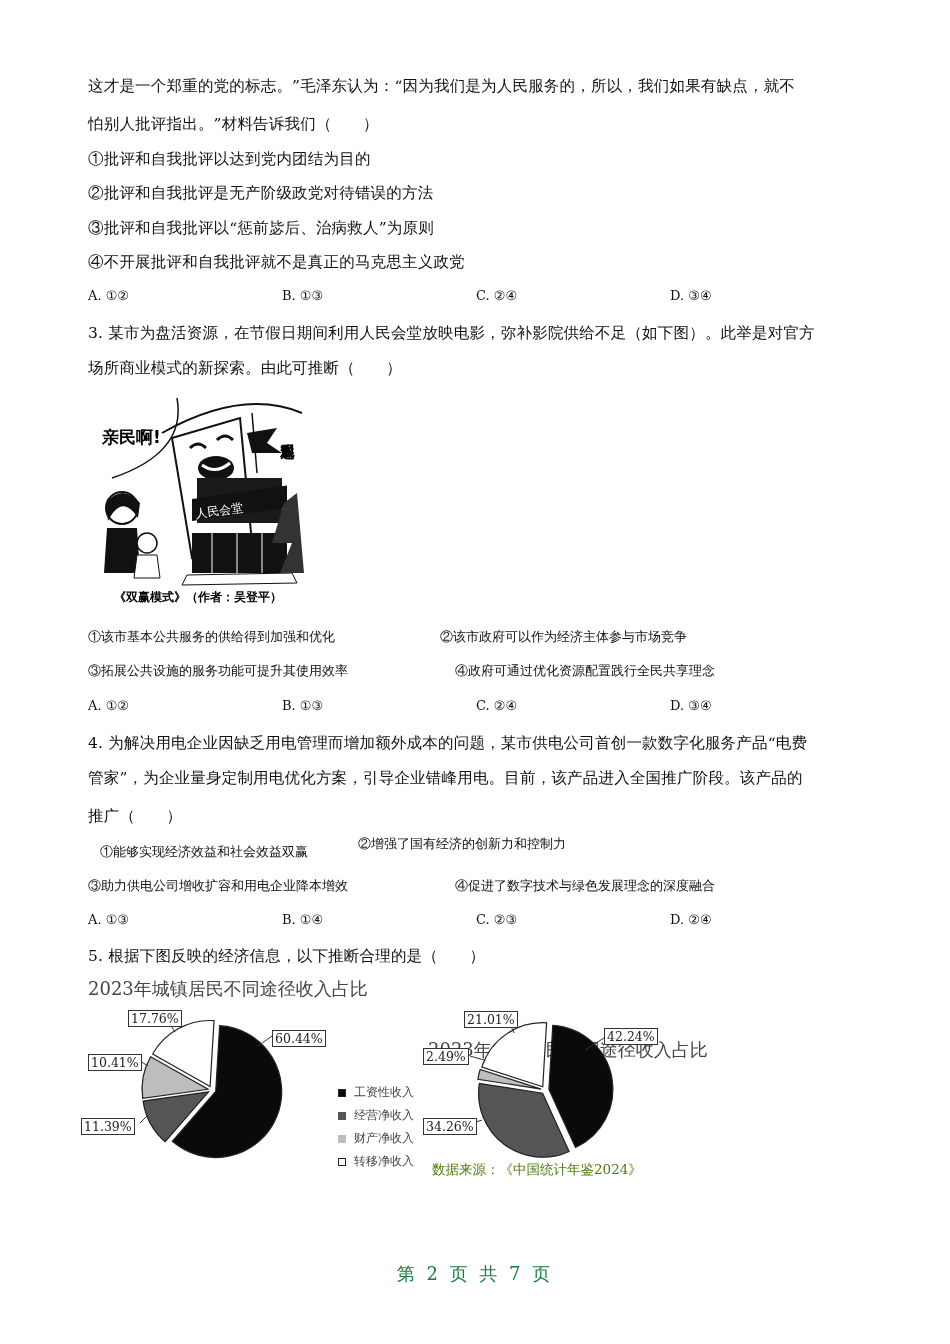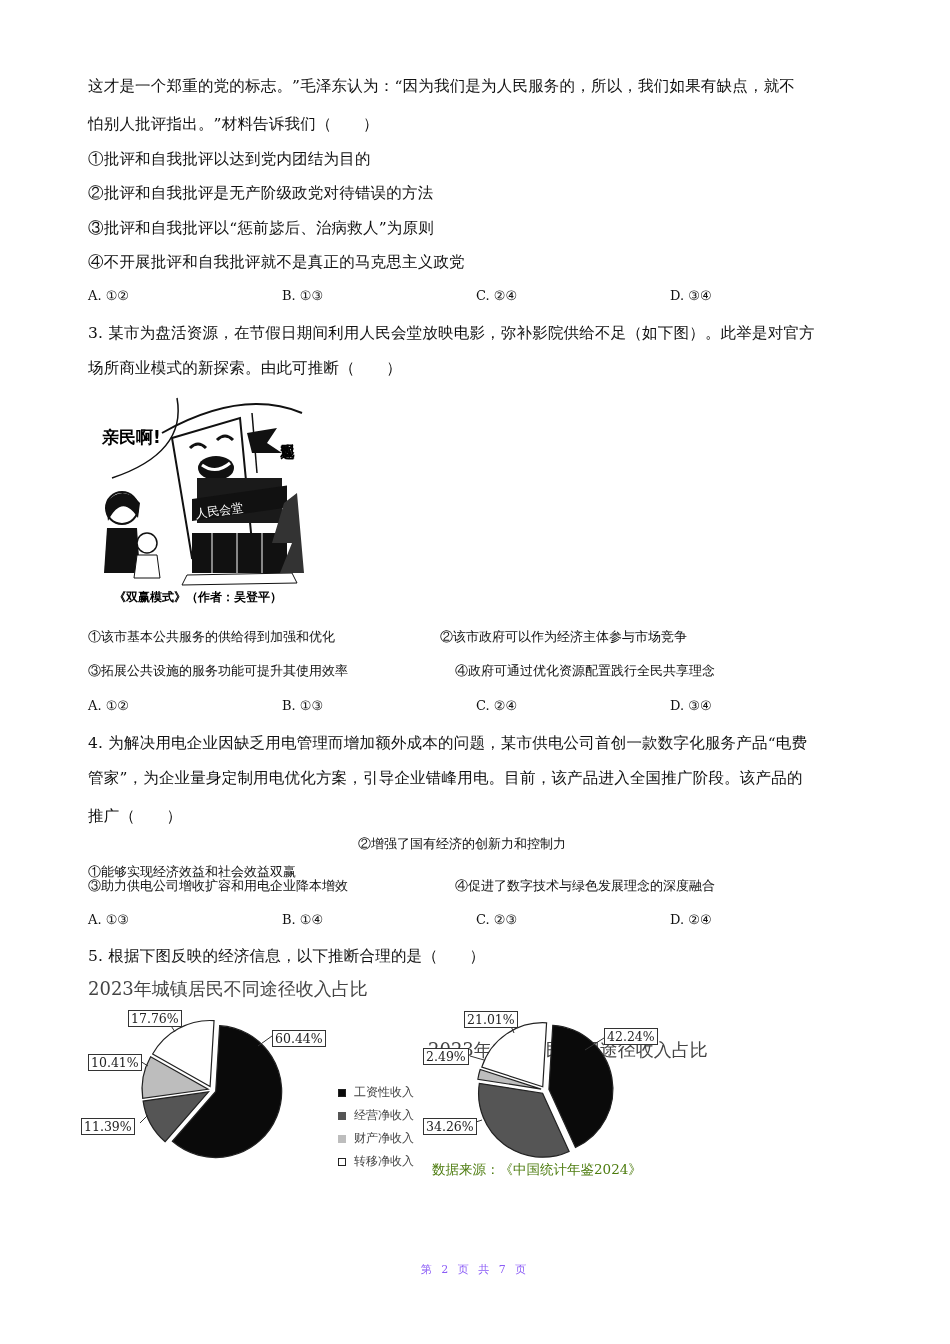--- a/index.html
+++ b/index.html
@@ -7,21 +7,21 @@
          font-family:"DejaVu Serif","Liberation Serif",serif; color:#111; }
   .line { position:absolute; left:88px; font-size:15.5px; line-height:20px; white-space:nowrap; letter-spacing:0.2px; }
   .opt { position:absolute; font-size:13px; line-height:20px; white-space:nowrap; }
   .cartoon { position:absolute; left:92px; top:393px; width:215px; height:215px; }
   .chart-title { position:absolute; font-size:18px; color:#444; white-space:nowrap; }
   .label-box { position:absolute; border:1px solid #333; background:#fff; font-size:12.5px; line-height:15px; padding:0 2px; color:#222; }
   .legend { position:absolute; left:338px; top:1081px; font-size:12px; color:#444; }
   .legend-item { display:flex; align-items:center; height:23px; }
   .sw { width:8px; height:8px; margin-right:8px; border:1px solid #222; box-sizing:border-box; }
   .source { position:absolute; left:432px; top:1161px; font-size:13.5px; color:#4d7c0f; white-space:nowrap; }
-  .footer { position:absolute; left:0; width:950px; top:1262px; text-align:center; font-size:11px; color:#8b5cf6; letter-spacing:3px; }
+  .footer { position:absolute; left:0; width:950px; top:1262px; text-align:center; font-size:18px; color:#15803d; letter-spacing:3px; }
   svg.pies { position:absolute; left:0; top:0; }
 </style>
 </head>
 <body>
 
 <div class="line" style="top:76px;">这才是一个郑重的党的标志。”毛泽东认为：“因为我们是为人民服务的，所以，我们如果有缺点，就不</div>
 <div class="line" style="top:114px;">怕别人批评指出。”材料告诉我们（　　）</div>
 <div class="line" style="top:149px;">①批评和自我批评以达到党内团结为目的</div>
 <div class="line" style="top:183px;">②批评和自我批评是无产阶级政党对待错误的方法</div>
 <div class="line" style="top:218px;">③批评和自我批评以“惩前毖后、治病救人”为原则</div>
@@ -81,21 +81,21 @@
 <div class="opt" style="left:88px; top:661px;">③拓展公共设施的服务功能可提升其使用效率</div>
 <div class="opt" style="left:455px; top:661px;">④政府可通过优化资源配置践行全民共享理念</div>
 <div class="opt" style="left:88px; top:696px;">A. ①②</div>
 <div class="opt" style="left:282px; top:696px;">B. ①③</div>
 <div class="opt" style="left:476px; top:696px;">C. ②④</div>
 <div class="opt" style="left:670px; top:696px;">D. ③④</div>
 
 <div class="line" style="top:733px;">4. 为解决用电企业因缺乏用电管理而增加额外成本的问题，某市供电公司首创一款数字化服务产品“电费</div>
 <div class="line" style="top:768px;">管家”，为企业量身定制用电优化方案，引导企业错峰用电。目前，该产品进入全国推广阶段。该产品的</div>
 <div class="line" style="top:806px;">推广（　　）</div>
-<div class="opt" style="left:88px; top:842px;margin-top:20px;">①能够实现经济效益和社会效益双赢</div>
+<div class="opt" style="left:100px; top:842px;">①能够实现经济效益和社会效益双赢</div>
 <div class="opt" style="left:358px; top:834px;">②增强了国有经济的创新力和控制力</div>
 <div class="opt" style="left:88px; top:876px;">③助力供电公司增收扩容和用电企业降本增效</div>
 <div class="opt" style="left:455px; top:876px;">④促进了数字技术与绿色发展理念的深度融合</div>
 <div class="opt" style="left:88px; top:910px;">A. ①③</div>
 <div class="opt" style="left:282px; top:910px;">B. ①④</div>
 <div class="opt" style="left:476px; top:910px;">C. ②③</div>
 <div class="opt" style="left:670px; top:910px;">D. ②④</div>
 
 <div class="line" style="top:946px;">5. 根据下图反映的经济信息，以下推断合理的是（　　）</div>
 

